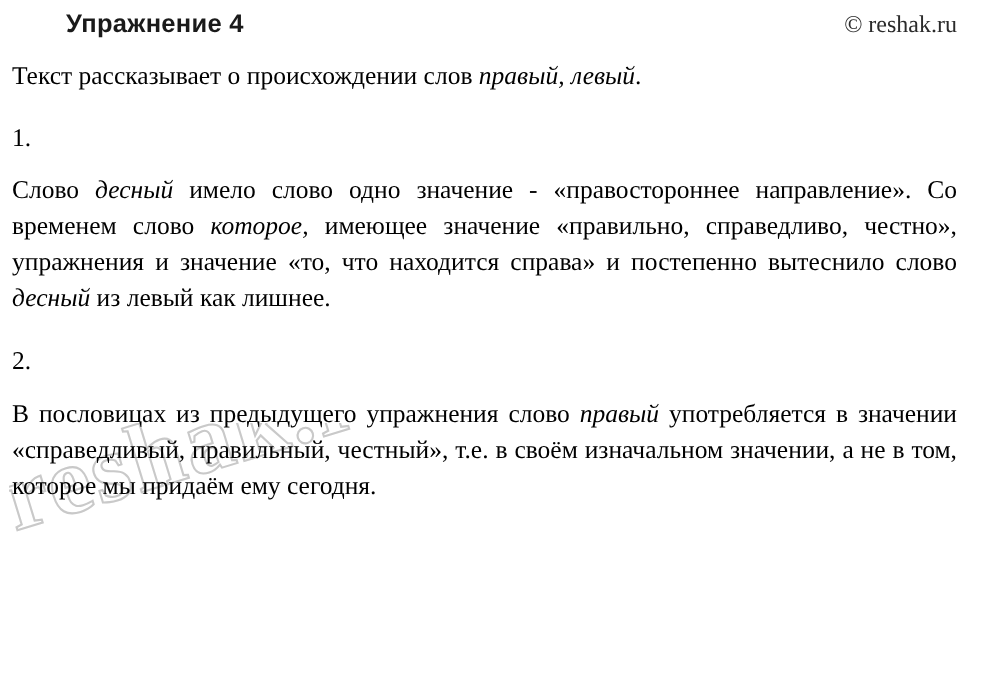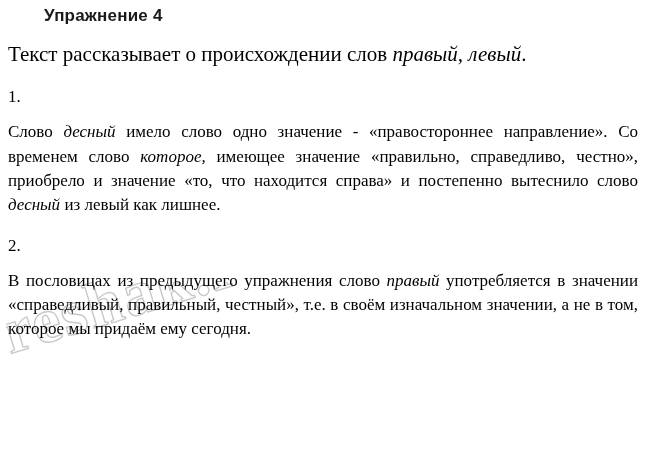--- a/index.html
+++ b/index.html
@@ -45,21 +45,21 @@
     font-family: "Liberation Serif", "DejaVu Serif", serif;
     font-size: 16px;
     color: #2b2b2b;
     white-space: nowrap;
     padding-right: 6px;
   }
 
   
   .intro {
     margin-top: 14px;
-    font-size: 21px;
+    font-size: 17px;
     line-height: 1.35;
     position: relative;
     z-index: 3;
   }
   .num {
     margin-top: 18px;
     font-size: 17px;
     line-height: 1.3;
     position: relative;
     z-index: 3;
@@ -108,30 +108,31 @@
 <div class="page">
 
   <div class="watermark">
     <svg width="300" height="120" viewBox="0 0 300 120" aria-hidden="true">
       <text class="wm-text" x="4" y="72" transform="rotate(-17 4 72)">reshak.ru</text>
     </svg>
   </div>
 
   <div class="header">
     <div class="ex-title">Упражнение 4</div>
+    <div class="copyright">© reshak.ru</div>
   </div>
 
   <div class="intro">
     <span>Текст рассказывает о происхождении слов </span><em>правый, левый</em><span>.</span>
   </div>
 
   <div class="num">1.</div>
 
   <div class="para p1">
-    <span>Слово </span><em>десный</em><span> имело слово одно значение - «правостороннее направление». Со временем слово </span><em>которое,</em><span> имеющее значение «правильно, справедливо, честно», приобрело и значение «то, что находится справа» и постепенно вытеснило слово </span><em>десный</em><span> из левый как лишнее.</span>
+    <span>Слово </span><em>десный</em><span> имело слово одно значение - «правостороннее направление». Со временем слово </span><em>которое,</em><span> имеющее значение «правильно, справедливо, честно», упражнения и значение «то, что находится справа» и постепенно вытеснило слово </span><em>десный</em><span> из левый как лишнее.</span>
   </div>
 
   <div class="num">2.</div>
 
   <div class="para p2">
     <span>В пословицах из предыдущего упражнения слово </span><em>правый</em><span> употребляется в значении «справедливый, правильный, честный», т.е. в своём изначальном значении, а не в том, которое мы придаём ему сегодня.</span>
   </div>
 
 </div>
 

